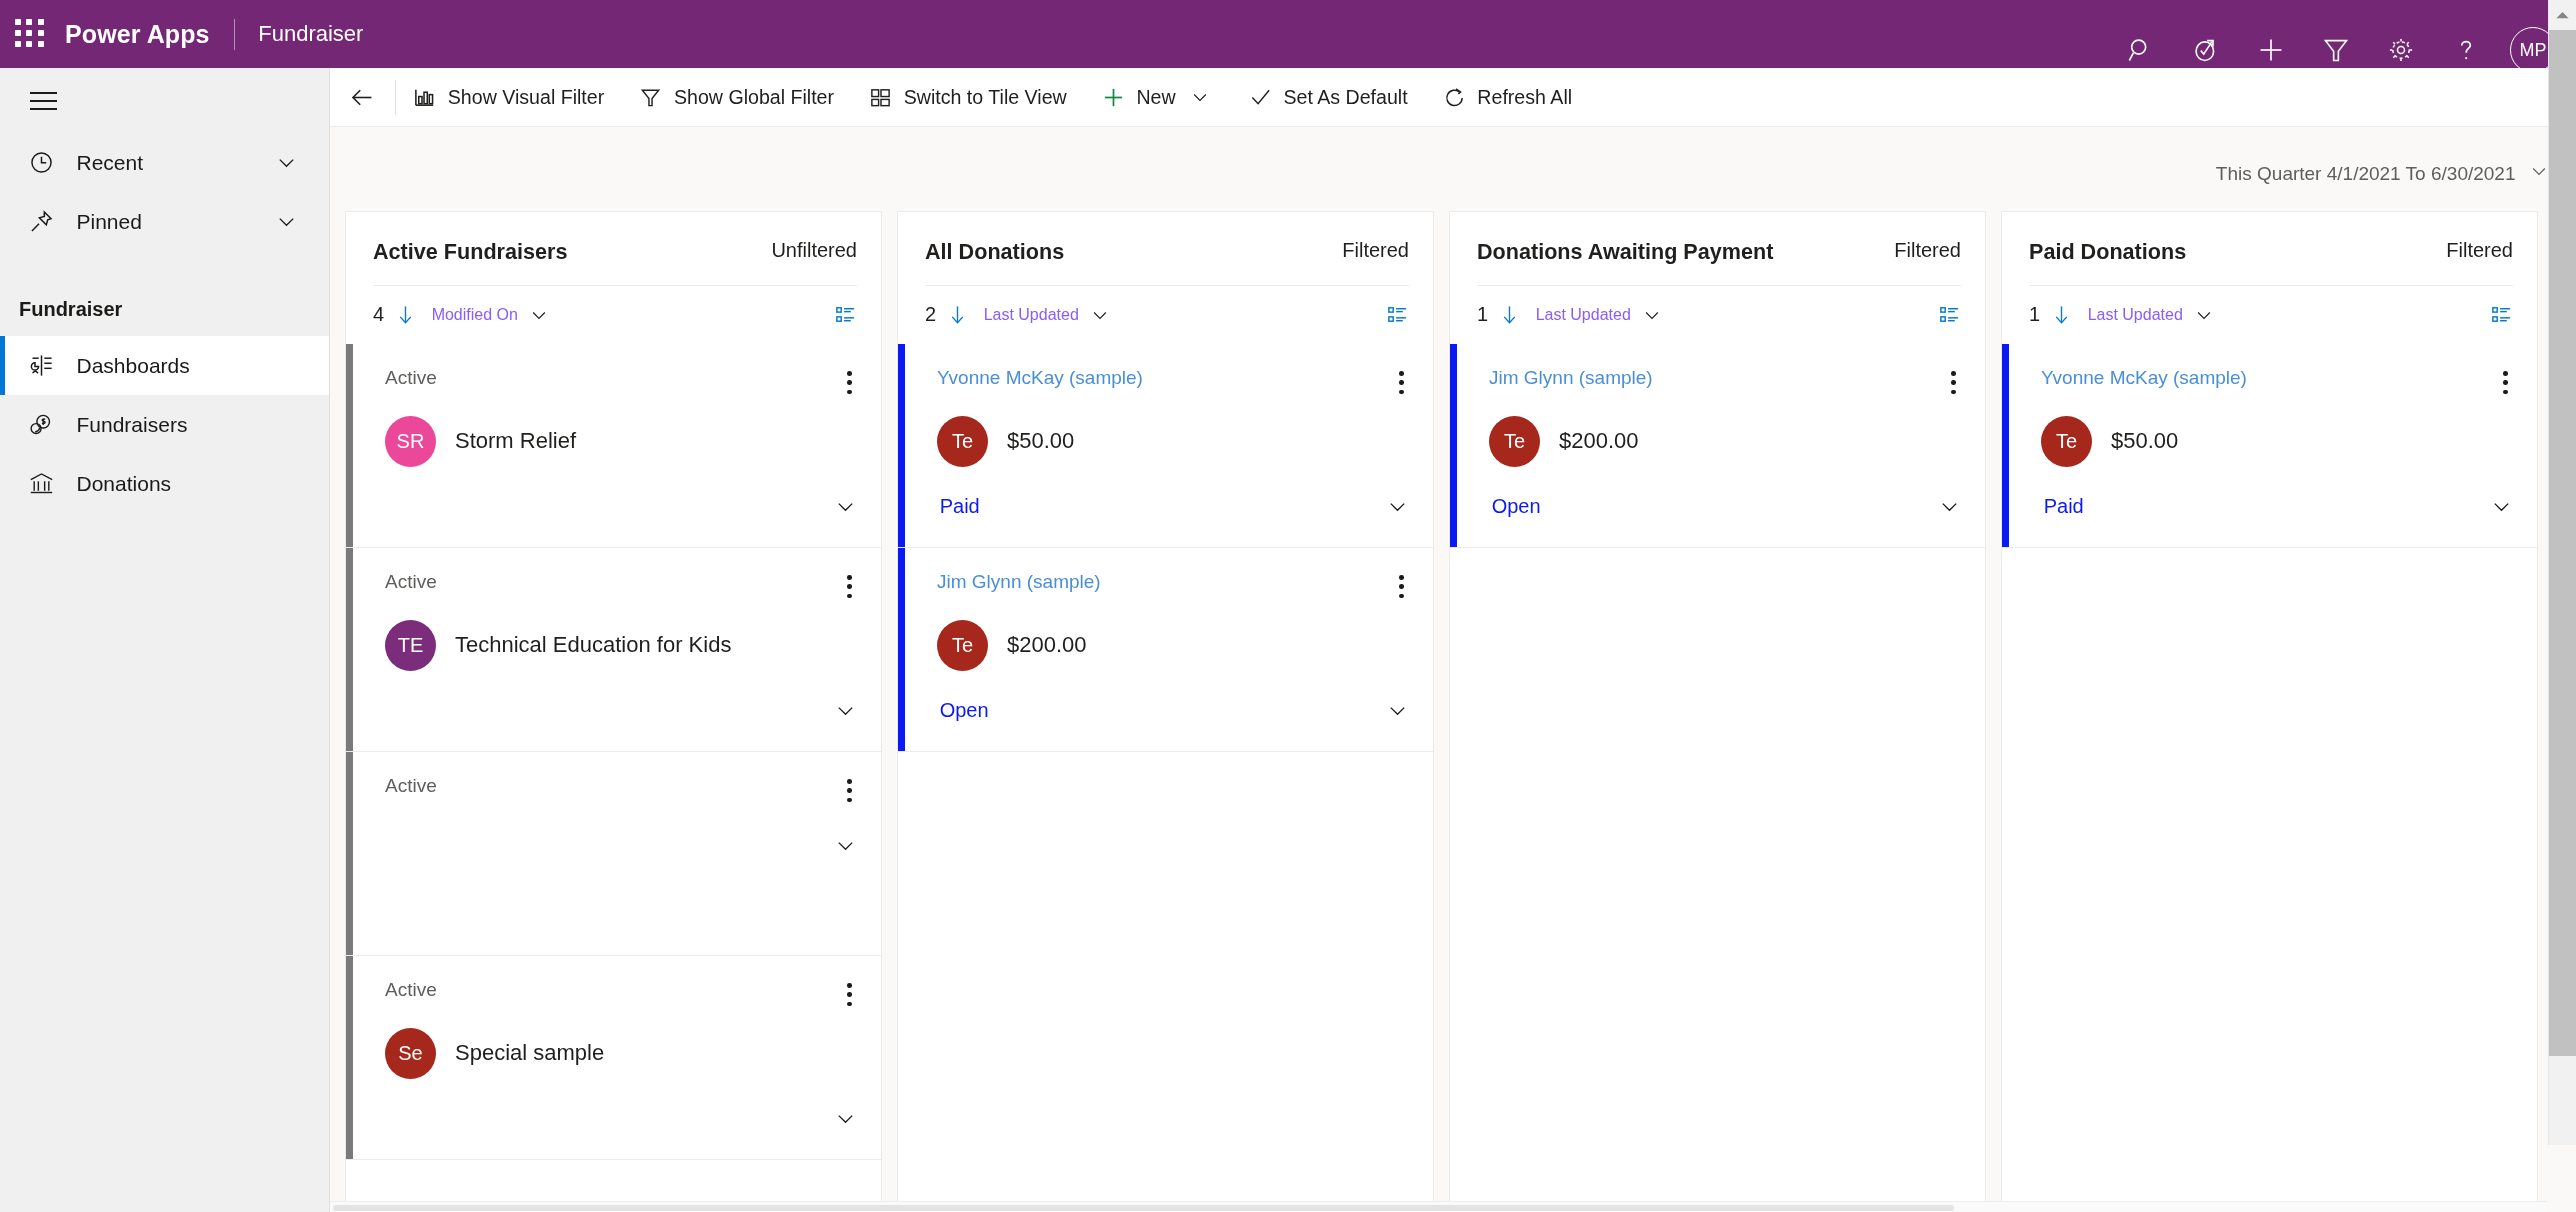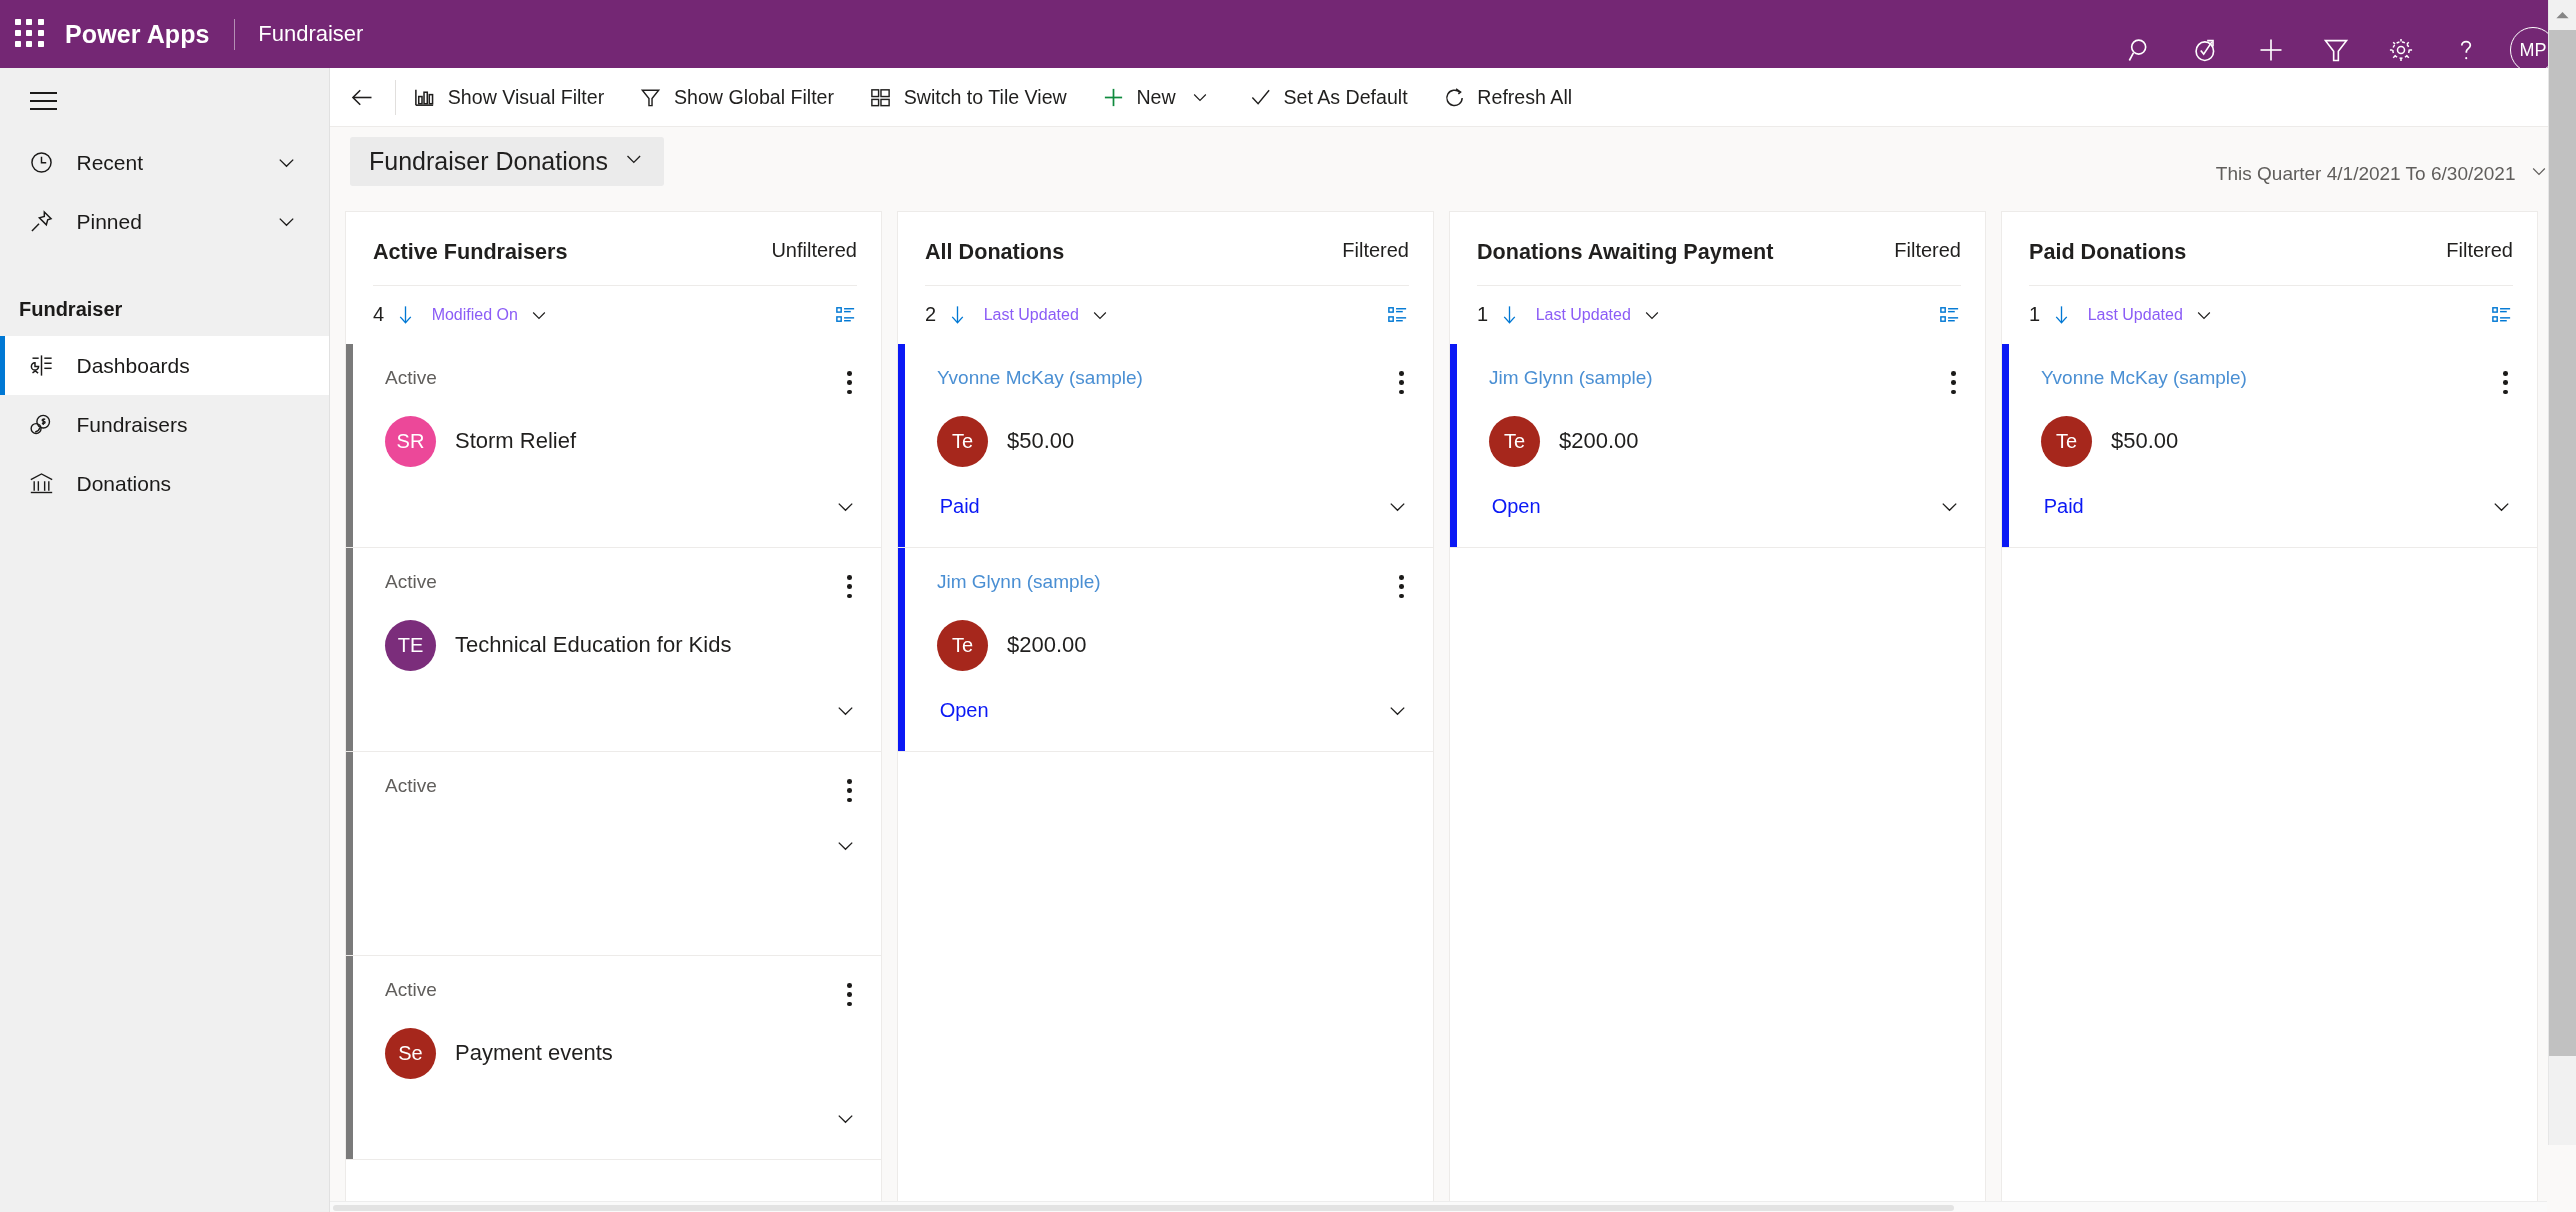--- a/index.html
+++ b/index.html
@@ -437,28 +437,20 @@
           <svg width="23" height="23" viewBox="0 0 24 24" fill="none" stroke="#201f1e" stroke-width="1.5">
             <path d="M17.5 6.6A8 8 0 1 0 20 12.5"></path>
             <polyline points="13.6,3 18.4,6.2 16,8.2"></polyline>
           </svg>
         </span>
         <span>Refresh All</span>
       </div>
     </div>
 
     <div class="dash-head">
-      <div class="dash-title">
-        <span>Fundraiser Donations</span>
-        <span>
-          <svg width="21.6" height="21.6" viewBox="0 0 24 24" fill="none" stroke="#201f1e" stroke-width="1.5">
-            <polyline points="5,9 12,16 19,9"></polyline>
-          </svg>
-        </span>
-      </div>
       <div class="daterange">
         <span>This Quarter 4/1/2021 To 6/30/2021</span>
         <span>
           <svg width="20" height="20" viewBox="0 0 24 24" fill="none" stroke="#605e5c" stroke-width="1.4">
             <polyline points="5,9 12,16 19,9"></polyline>
           </svg>
         </span>
       </div>
     </div>
 
@@ -561,21 +553,21 @@
               <div class="card-top">
                 <span class="card-sub">Active</span>
                 <span class="card-menu">
                   <i></i>
                   <i></i>
                   <i></i>
                 </span>
               </div>
               <div class="card-body">
                 <span class="av" style="background:#a6271c">Se</span>
-                <span class="card-main">Payment events</span>
+                <span class="card-main">Special sample</span>
               </div>
               <div class="card-foot">
                 <span class="card-status"></span>
                 <span class="card-expand">
                   <svg width="23" height="23" viewBox="0 0 24 24" fill="none" stroke="#201f1e" stroke-width="1.4">
                     <polyline points="5,9 12,16 19,9"></polyline>
                   </svg>
                 </span>
               </div>
             </div>

